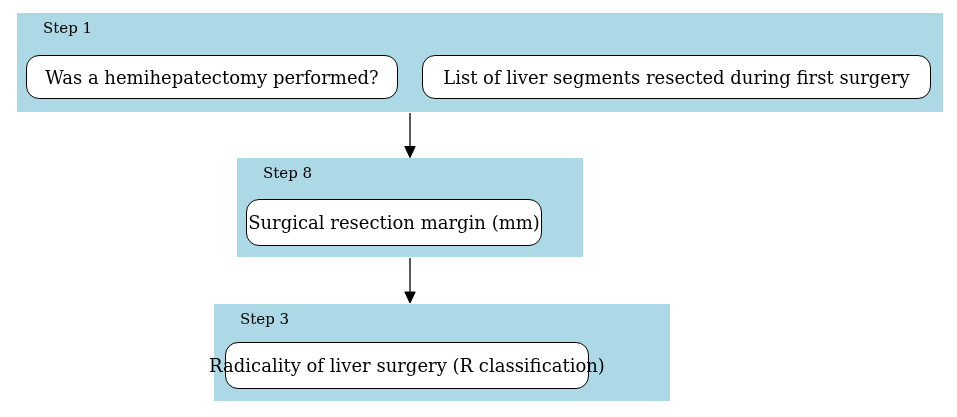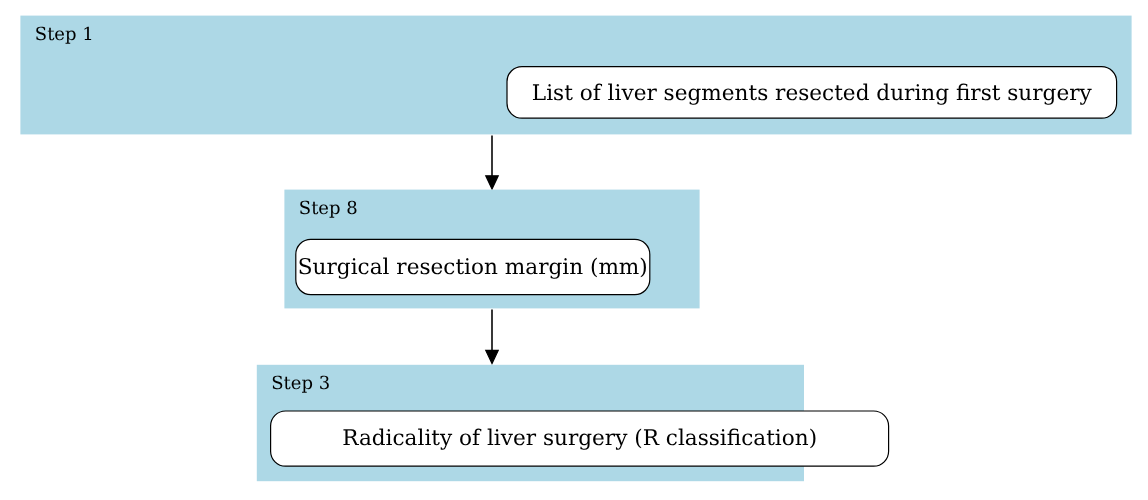--- a/index.html
+++ b/index.html
@@ -35,21 +35,21 @@
   }
   .group {
     position: absolute;
     background: #add8e6;
   }
   .group-step1 { left: 17px;  top: 13px;  width: 926px; height: 99px; }
   .group-step2 { left: 237px; top: 158px; width: 346px; height: 99px; }
   .group-step3 { left: 182px; top: 304px; width: 456px; height: 97px; margin-left: 32px; }
   .group-label {
     position: absolute;
-    left: 12px;
+    left: 26px;
     top: 6px;
     font-size: 15px;
     line-height: 1.2;
     white-space: nowrap;
     text-align: center;
   }
   .node {
     position: absolute;
     background: #ffffff;
     border: 1.3px solid #000000;
@@ -57,40 +57,41 @@
     display: flex;
     align-items: center;
     justify-content: center;
     font-size: 18px;
     white-space: nowrap;
     box-sizing: border-box;
   }
   .node-a { left: 9px;   top: 42px; width: 372px; height: 44px; }
   .node-b { left: 405px; top: 42px; width: 509px; height: 44px; text-align: center; }
   .node-c { left: 9px;   top: 41px; width: 296px; height: 47px; }
-  .node-d { left: 11px;  top: 38px; width: 516px; height: 47px; }
+  .node-d { left: 11px;  top: 38px; width: 364px; height: 47px; }
 </style>
 </head>
 <body>
 
 <div class="canvas">
 
   <svg class="arrows" width="957" height="417" viewBox="0 0 957 417" xmlns="http://www.w3.org/2000/svg">
     <g>
       <line x1="410" y1="113" x2="410" y2="147"></line>
       <polygon points="410,157.5 404.8,146.5 415.2,146.5"></polygon>
     </g>
     <g>
       <line x1="410" y1="258" x2="410" y2="292"></line>
       <polygon points="410,303 404.8,292 415.2,292"></polygon>
     </g>
   </svg>
 
   <section class="group group-step1">
     <div class="group-label">Step 1</div>
+    <div class="node node-a">Was a hemihepatectomy performed?</div>
     <div class="node node-b">List of liver segments resected during first surgery</div>
   </section>
 
   <section class="group group-step2">
     <div class="group-label">Step 8</div>
     <div class="node node-c">Surgical resection margin (mm)</div>
   </section>
 
   <section class="group group-step3">
     <div class="group-label">Step 3</div>

